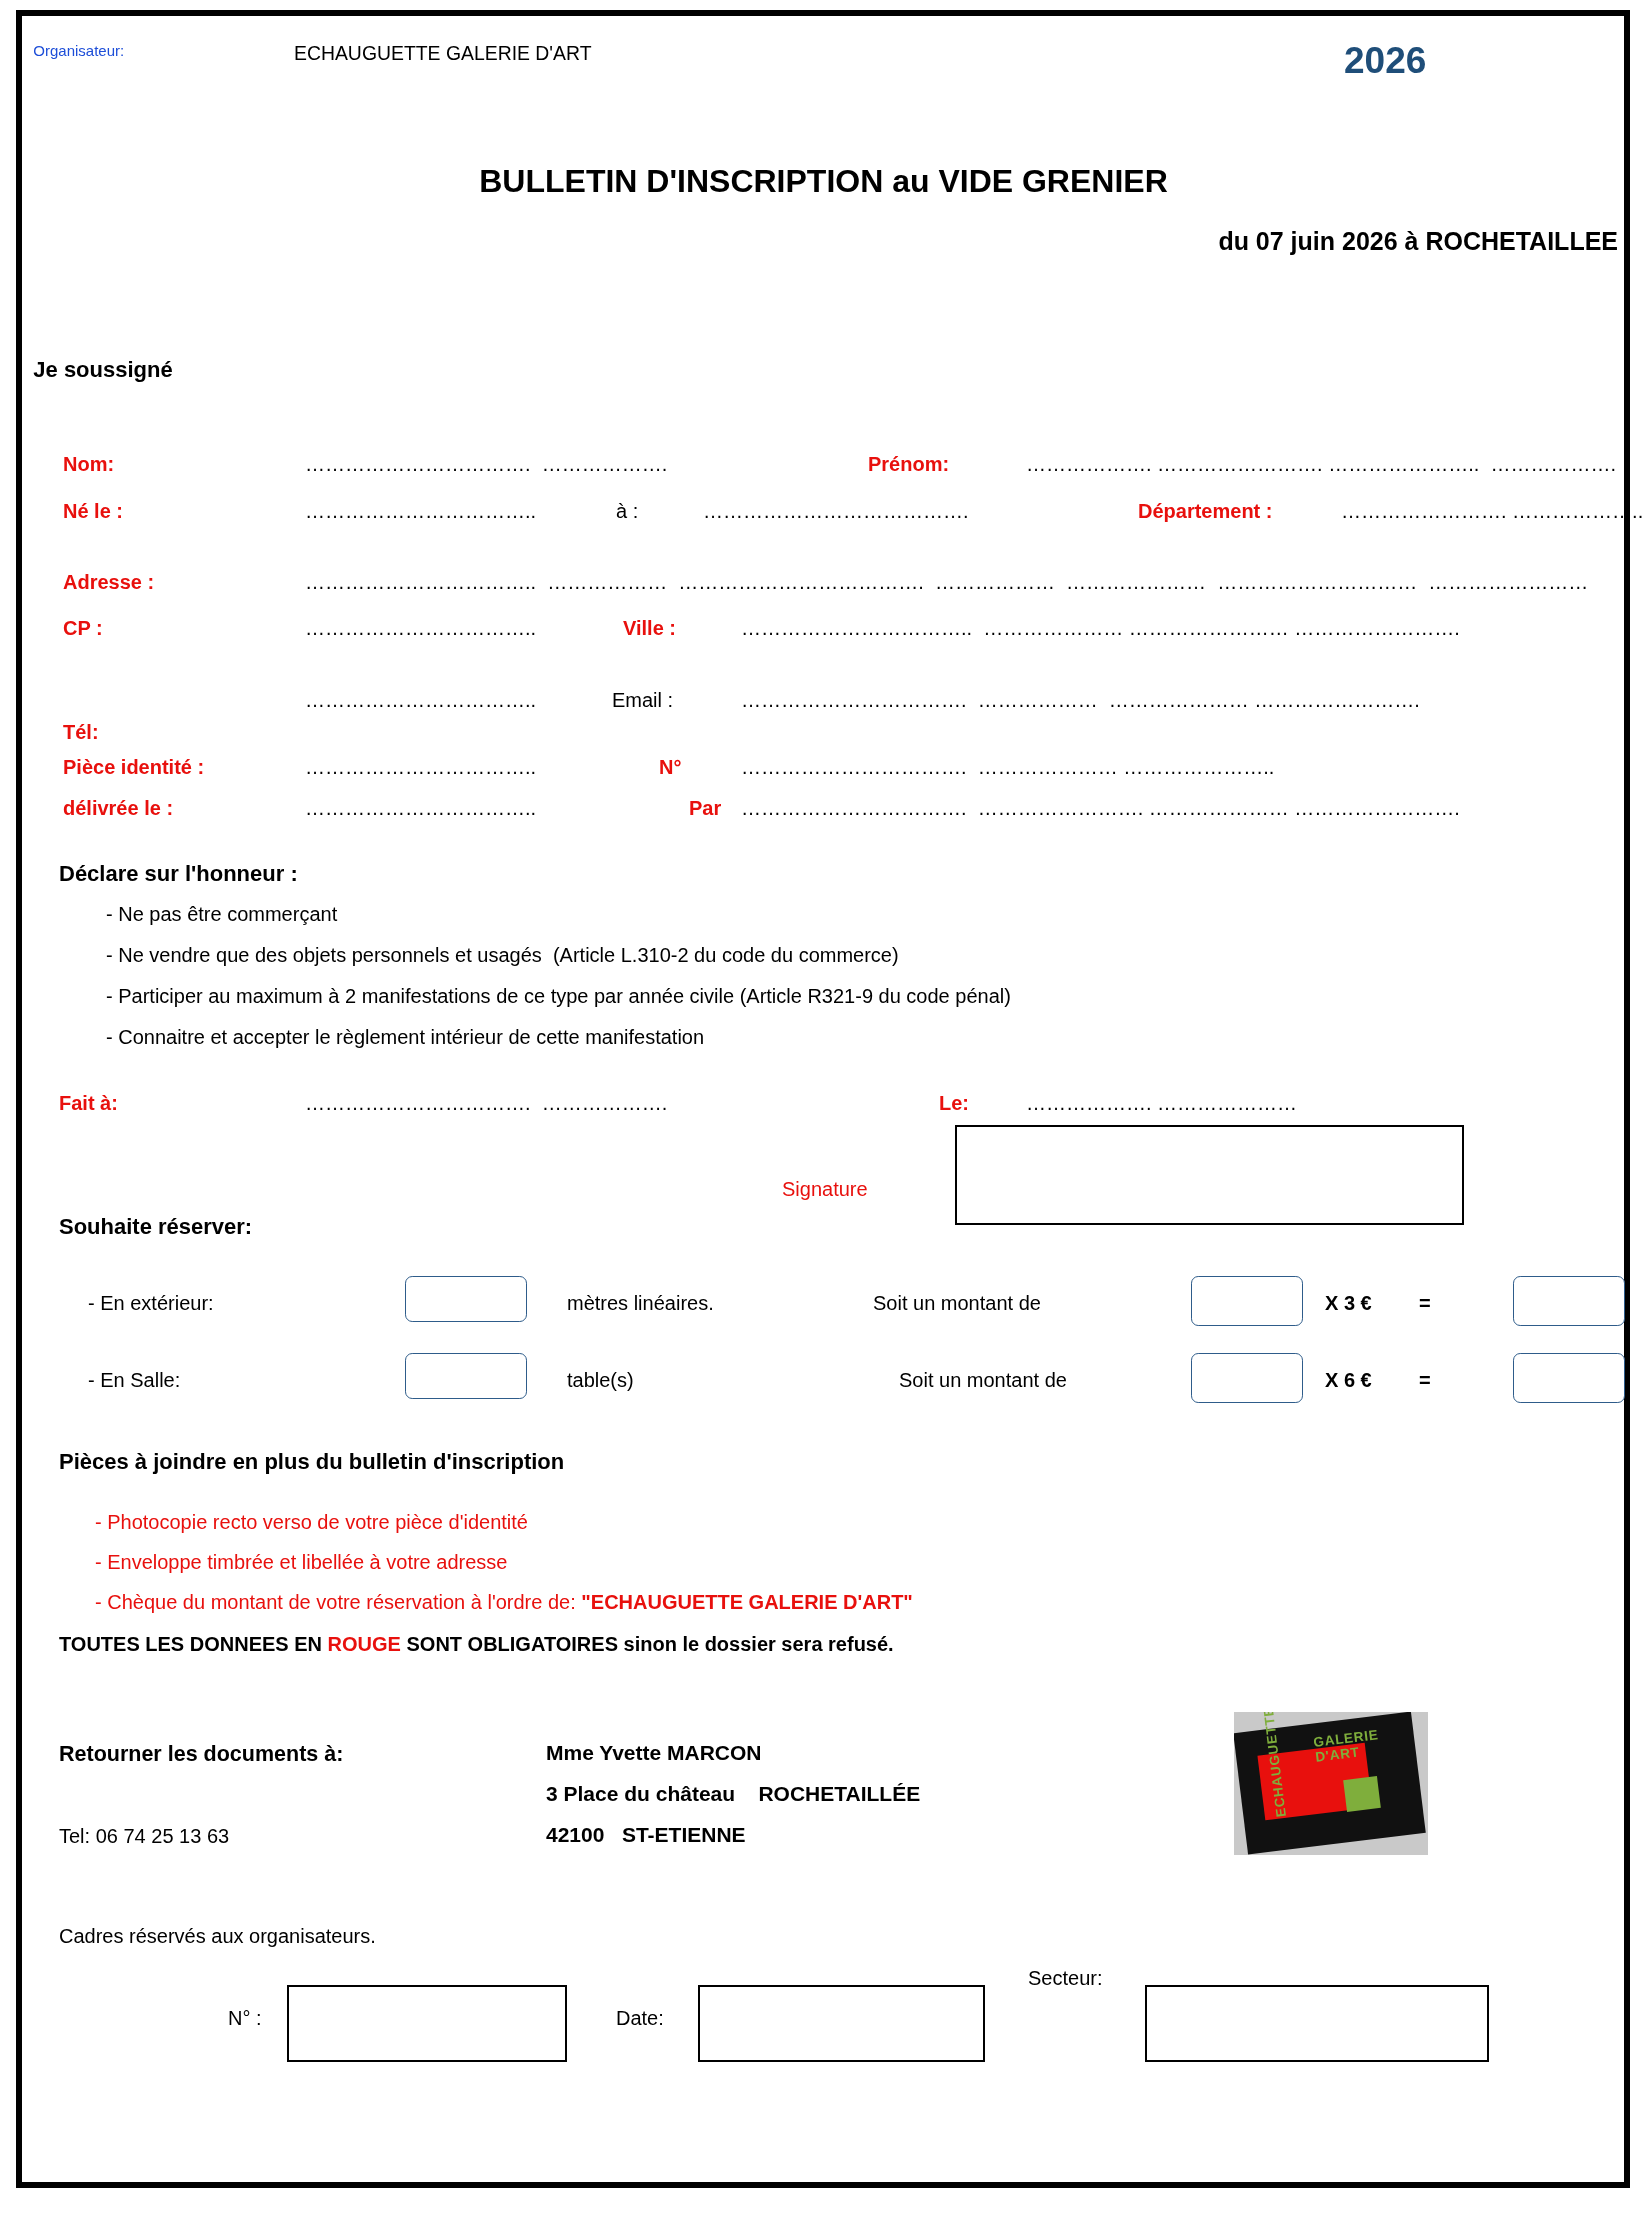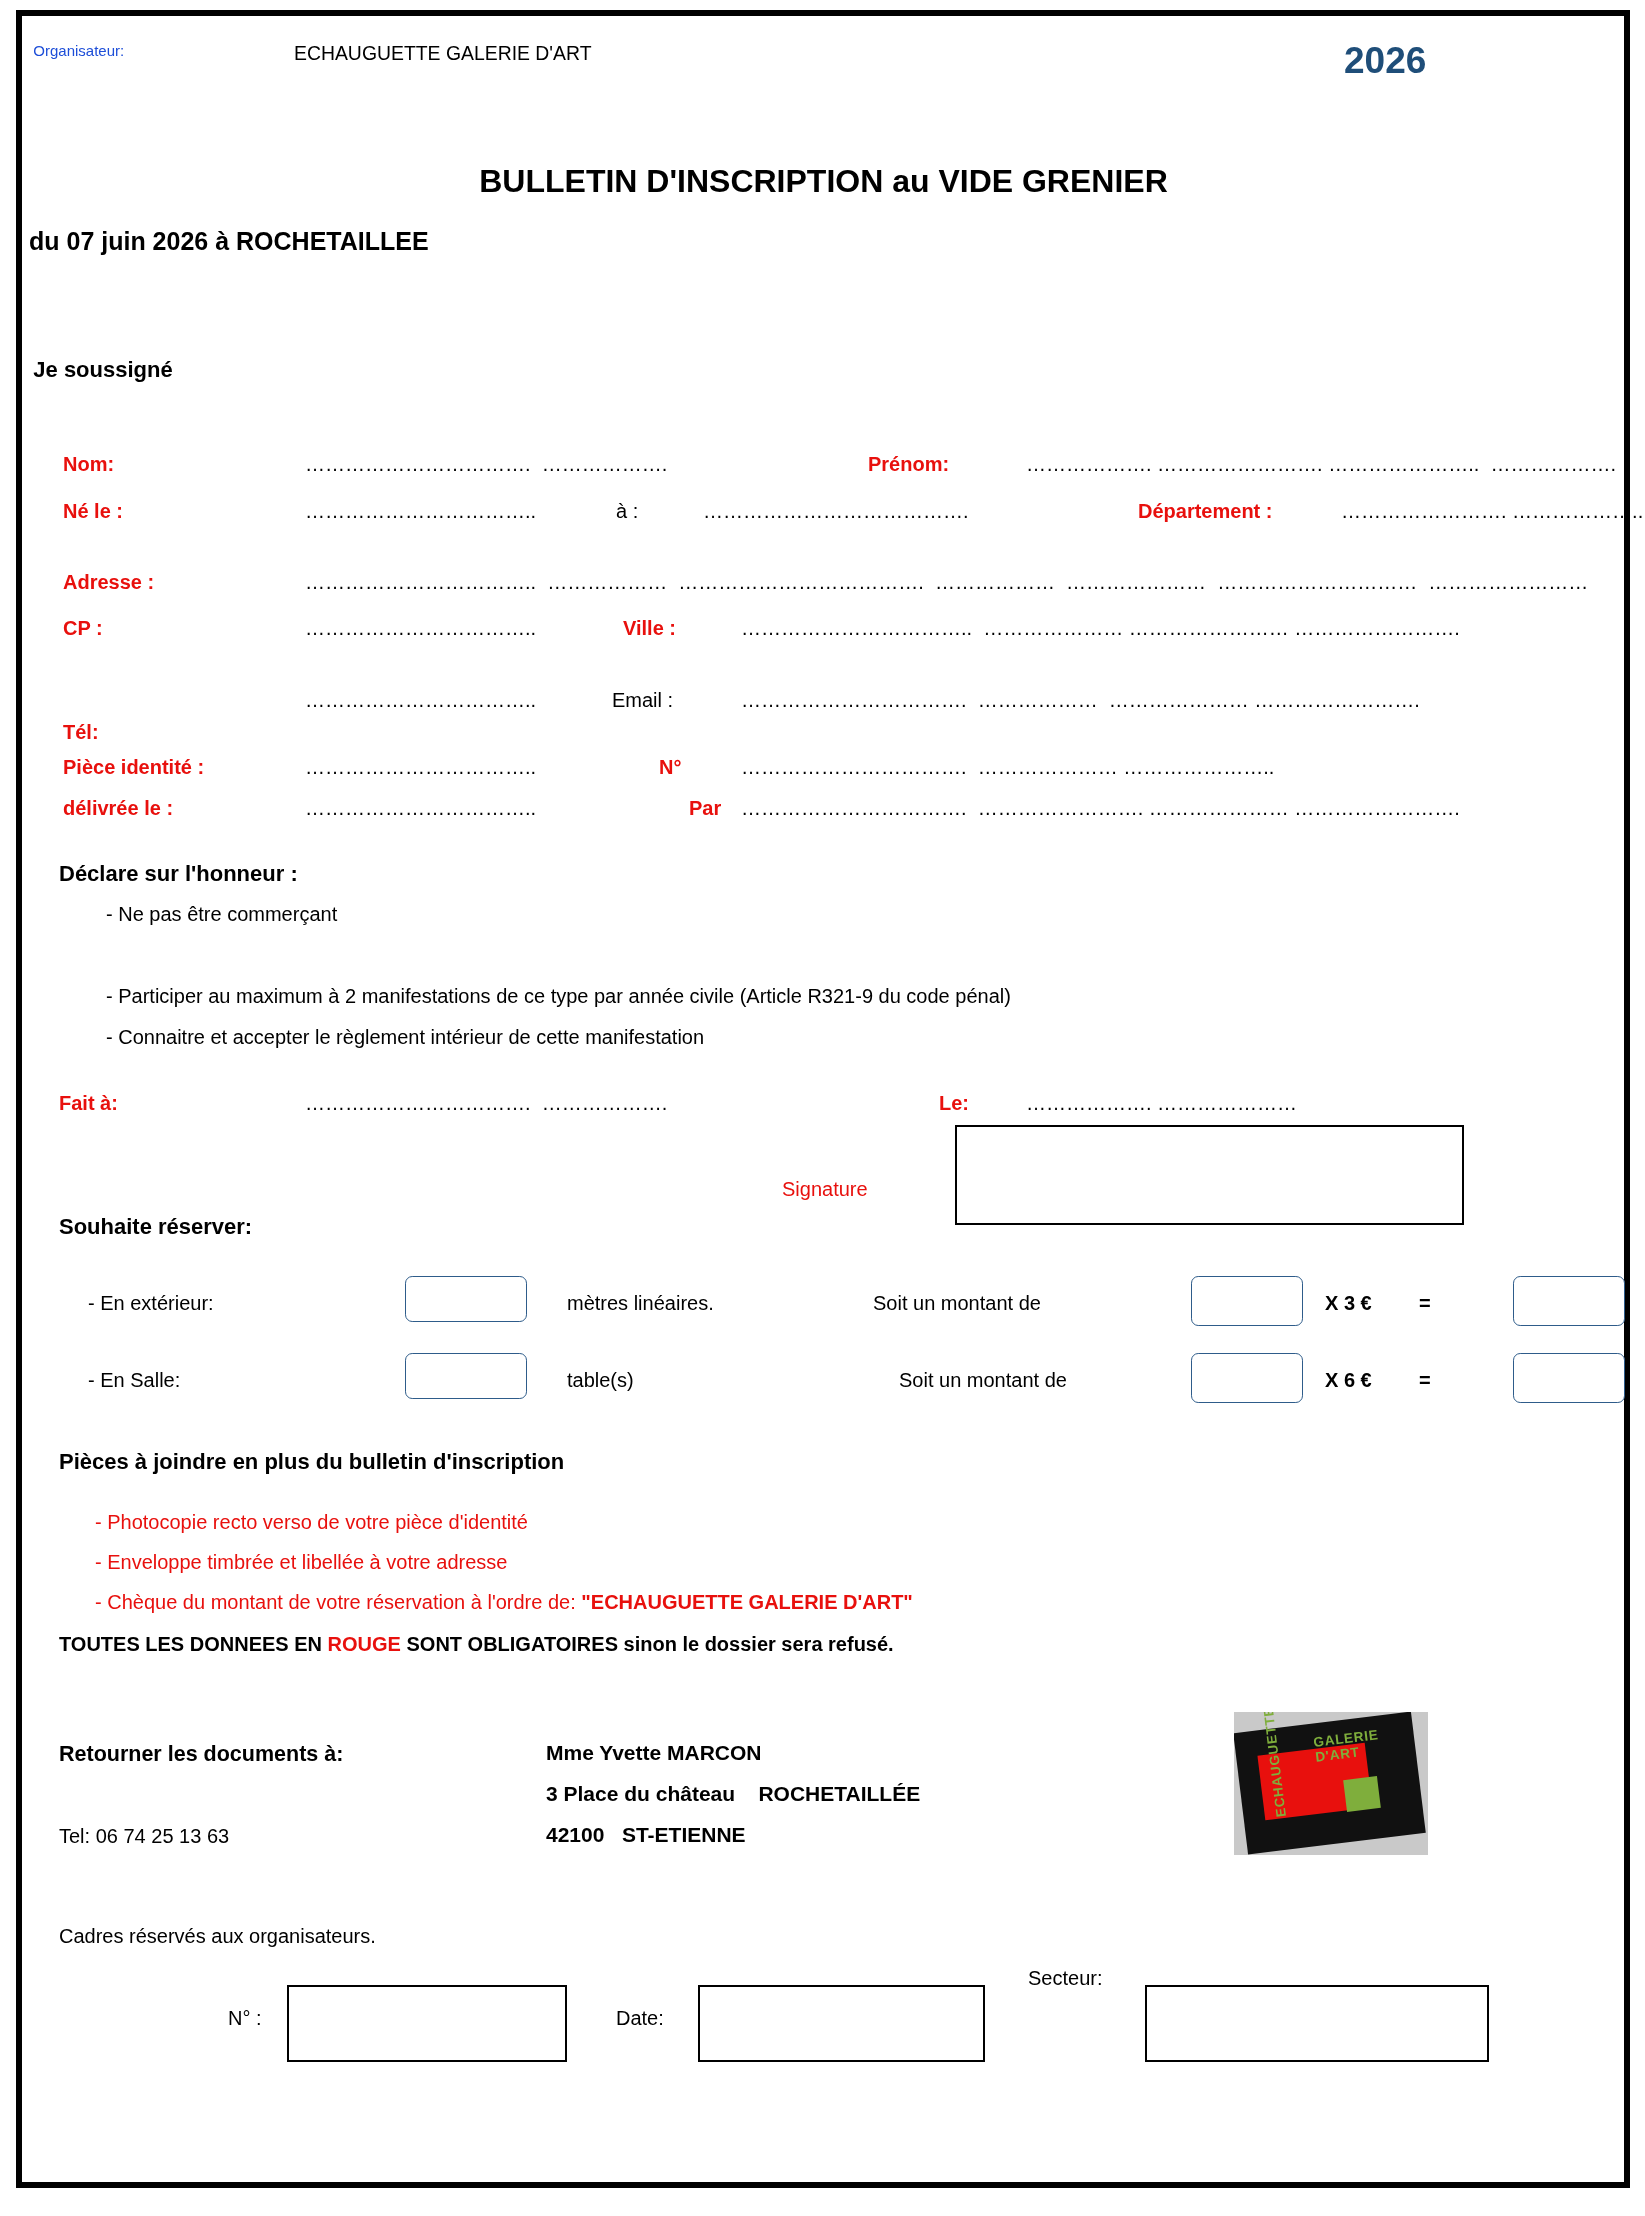--- a/index.html
+++ b/index.html
@@ -53,21 +53,21 @@
     font-size: 32px;
     font-weight: bold;
     color: #000;
     text-align: center;
     width: 100%;
   }
   .title2 {
     font-size: 25px;
     font-weight: bold;
     color: #000;
-    text-align: left;
+    text-align: right;
     width: 100%;
   }
 
   .s-head { font-size: 22px; font-weight: bold; color: #000; }
   .f-label { font-size: 20px; font-weight: bold; }
   .f-label-black { font-size: 20px; color: #000; }
   .dotline { font-size: 20px; color: #000; }
 
   .decl-item { font-size: 20px; color: #000; }
 
@@ -209,20 +209,21 @@
     <div class="t f-label red" style="left:630px; top:736px;">N°</div>
     <div class="t dotline" style="left:712px; top:736px;">…………………………….  ………………… …………………..</div>
 
     <div class="t f-label red" style="left:34px; top:777px;">délivrée le :</div>
     <div class="t dotline" style="left:276px; top:777px;">……………………………..</div>
     <div class="t f-label red" style="left:660px; top:777px;">Par</div>
     <div class="t dotline" style="left:712px; top:777px;">…………………………….  ……………………. ………………… …………………….</div>
 
     <div class="t s-head" style="left:30px; top:841px;">Déclare sur l'honneur :</div>
     <div class="t decl-item" style="left:77px; top:883px;">- Ne pas être commerçant</div>
+    <div class="t decl-item" style="left:77px; top:924px;">- Ne vendre que des objets personnels et usagés  (Article L.310-2 du code du commerce)</div>
     <div class="t decl-item" style="left:77px; top:965px;">- Participer au maximum à 2 manifestations de ce type par année civile (Article R321-9 du code pénal)</div>
     <div class="t decl-item" style="left:77px; top:1006px;">- Connaitre et accepter le règlement intérieur de cette manifestation</div>
 
     <div class="t f-label red" style="left:30px; top:1072px;">Fait à:</div>
     <div class="t dotline" style="left:276px; top:1072px;">…………………………….  ……………….</div>
     <div class="t f-label red" style="left:910px; top:1072px;">Le:</div>
     <div class="t dotline" style="left:997px; top:1072px;">………………. …………………</div>
 
     <div class="t sig-label" style="left:753px; top:1158px;">Signature</div>
     <div class="sig-box" style="left:926px; top:1105px; width:509px; height:100px;"></div>

